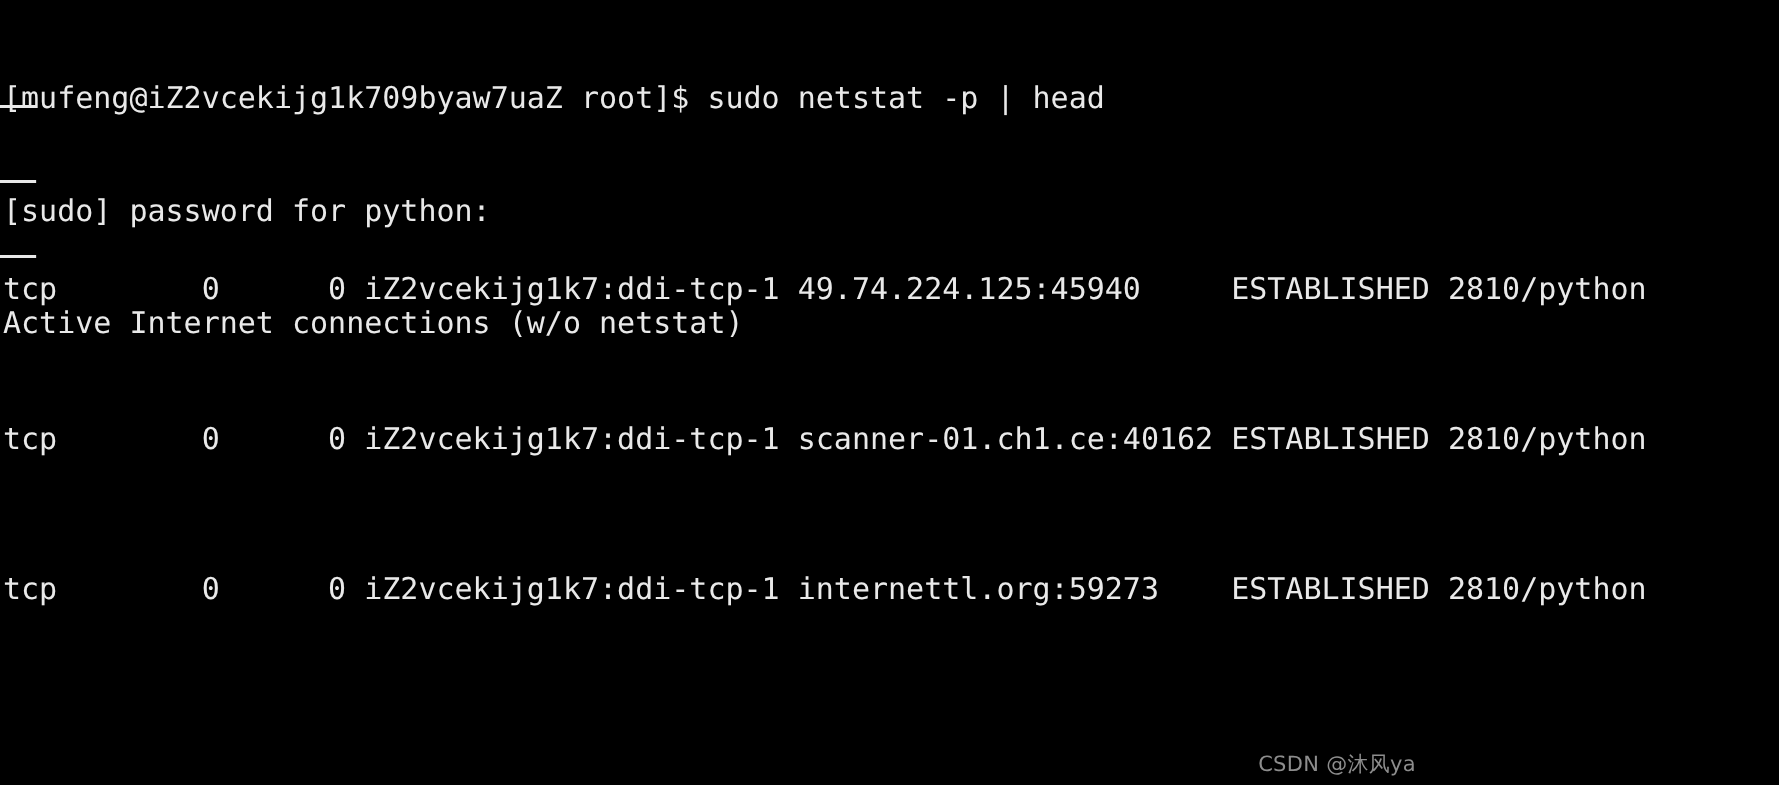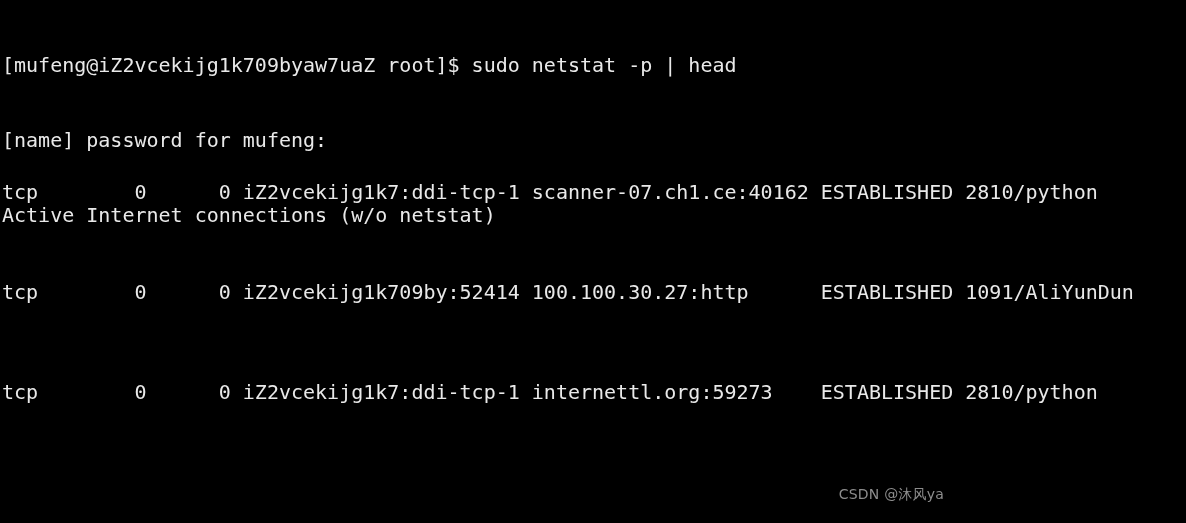--- a/index.html
+++ b/index.html
@@ -21,20 +21,21 @@
     top: 0;
     width: 950px;
     height: 523px;
     background: #000000;
     color: #e8e8e8;
     font-family: "DejaVu Sans Mono", "Liberation Mono", monospace;
     font-size: 20px;
     line-height: 25px;
     white-space: pre;
     letter-spacing: 0px;
+    text-decoration: underline;
   }
 
   .term-line {
     white-space: pre;
     font-family: "DejaVu Sans Mono", "Liberation Mono", monospace;
     font-size: 20px;
     color: #e9e9e9;
     height: 25px;
     line-height: 25px;
   }
@@ -60,42 +61,42 @@
     font-family: "DejaVu Sans Mono", "Liberation Mono", monospace;
     font-size: 20px;
     color: #e9e9e9;
     height: 50px;
     line-height: 25px;
   }
 
   #watermark {
     position: absolute;
     right: 6px;
-    bottom: 16px;
+    bottom: 0;
     font-family: "DejaVu Sans", "Liberation Sans", sans-serif;
     font-size: 14px;
     color: #8d8d8d;
     white-space: pre;
     letter-spacing: 0.2px;
   }
 </style>
 </head>
 <body>
 
 <div id="terminal">
 
   <div id="preamble">
     <div class="term-line">[mufeng@iZ2vcekijg1k709byaw7uaZ root]$ sudo netstat -p | head</div>
-    <div class="term-line">[name] password for mufeng:</div>
+    <div class="term-line">[sudo] password for python:</div>
     <div class="term-line">Active Internet connections (w/o netstat)</div>
   </div>
 
   <div id="rows">
-    <div class="conn-row">tcp        0      0 iZ2vcekijg1k7:ddi-tcp-1 scanner-07.ch1.ce:40162 ESTABLISHED 2810/python</div>
-    <div class="conn-row">tcp        0      0 iZ2vcekijg1k709by:52414 100.100.30.27:http      ESTABLISHED 1091/AliYunDun</div>
+    <div class="conn-row">tcp        0      0 iZ2vcekijg1k7:ddi-tcp-1 49.74.224.125:45940     ESTABLISHED 2810/python</div>
+    <div class="conn-row">tcp        0      0 iZ2vcekijg1k7:ddi-tcp-1 scanner-01.ch1.ce:40162 ESTABLISHED 2810/python</div>
     <div class="conn-row">tcp        0      0 iZ2vcekijg1k7:ddi-tcp-1 internettl.org:59273    ESTABLISHED 2810/python</div>
     
     
     
     
   </div>
 
   <div id="watermark">CSDN @沐风ya</div>
 
 </div>

